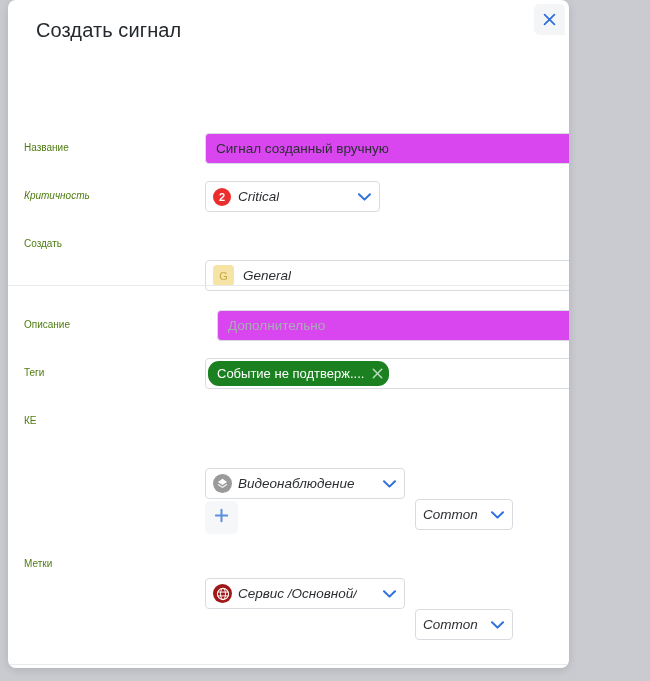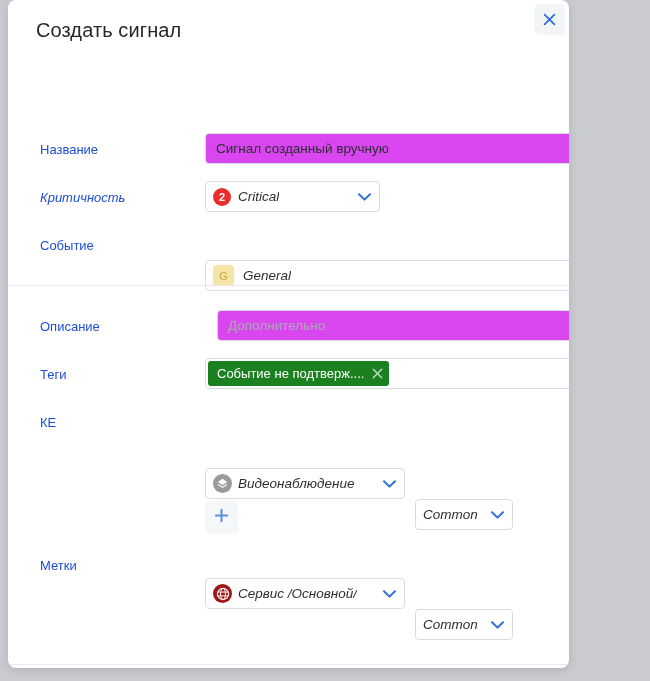--- a/index.html
+++ b/index.html
@@ -58,23 +58,23 @@
     cursor: pointer;
   }
   .close-btn svg { display:block; }
 
   
   .form-body {
     position: relative;
   }
   .lbl {
     position: absolute;
-    left: 32px;
-    font-size: 13px;
-    color: #1d4ed8;
+    left: 16px;
+    font-size: 10px;
+    color: #4d7c0f;
     white-space: nowrap;
   }
   .ctrl {
     position: absolute;
   }
 
   .divider {
     position: absolute;
     left: 0;
     right: 0;
@@ -174,21 +174,21 @@
     border-radius: 4px;
     background: #fff;
     height: 31px;
     display: flex;
     align-items: center;
     padding: 0;
   }
   .chip {
     height: 25px;
     background: #1a8020;
-    border-radius: 3px;
+    border-radius: 11px;
     display: flex;
     align-items: center;
     padding: 0 6px 0 9px;
     margin-left: 2px;
     max-width: 190px;
   }
   .chip-label {
     color: #ffffff;
     font-size: 13px;
     white-space: nowrap;
@@ -250,21 +250,21 @@
       <div class="sel ctrl" style="left:197px; top:121px; width:175px;">
         <span class="sev-badge">2</span>
         <span class="sel-text">Critical</span>
         <span class="chev">
           <svg width="13" height="8" viewBox="0 0 13 8">
               <path d="M1 1.2 L6.5 6.6 L12 1.2" stroke="#2f6fde" stroke-width="2" fill="none" stroke-linecap="round" stroke-linejoin="round"></path>
             </svg>
         </span>
       </div>
 
-      <div class="lbl" style="top:178px;">Событие</div>
+      <div class="lbl" style="top:178px;">Создать</div>
       <div class="sel ctrl" style="left:197px; top:169px; width:408px;">
         <span class="avatar">G</span>
         <span class="sel-text">General</span>
         <span class="chev">
           <svg width="13" height="8" viewBox="0 0 13 8">
               <path d="M1 1.2 L6.5 6.6 L12 1.2" stroke="#2f6fde" stroke-width="2" fill="none" stroke-linecap="round" stroke-linejoin="round"></path>
             </svg>
         </span>
       </div>
 

